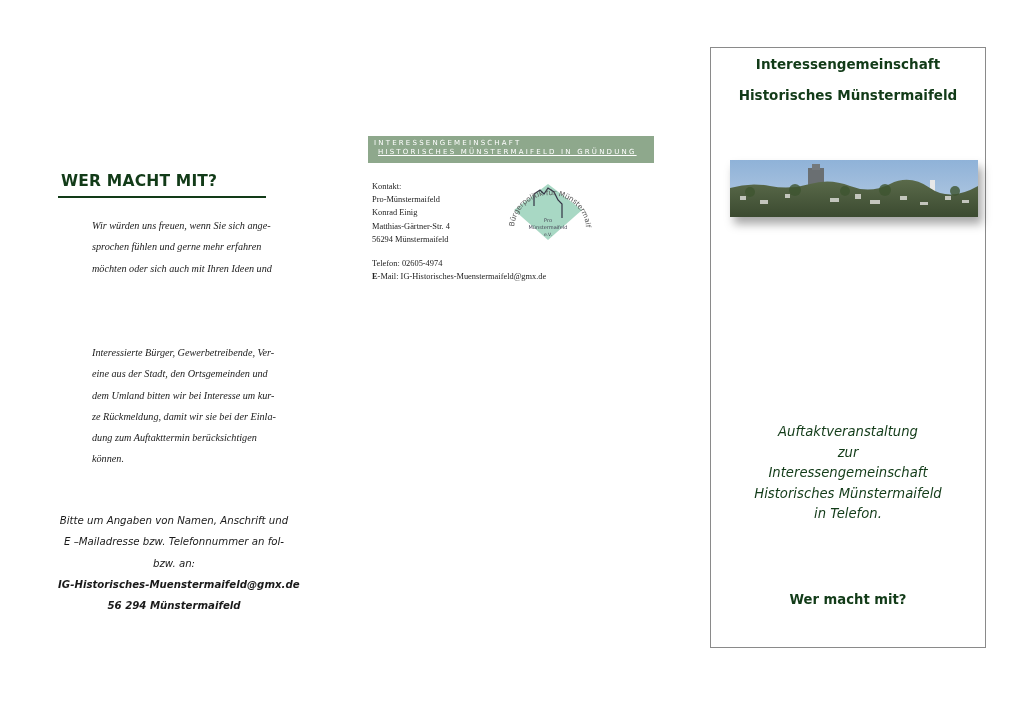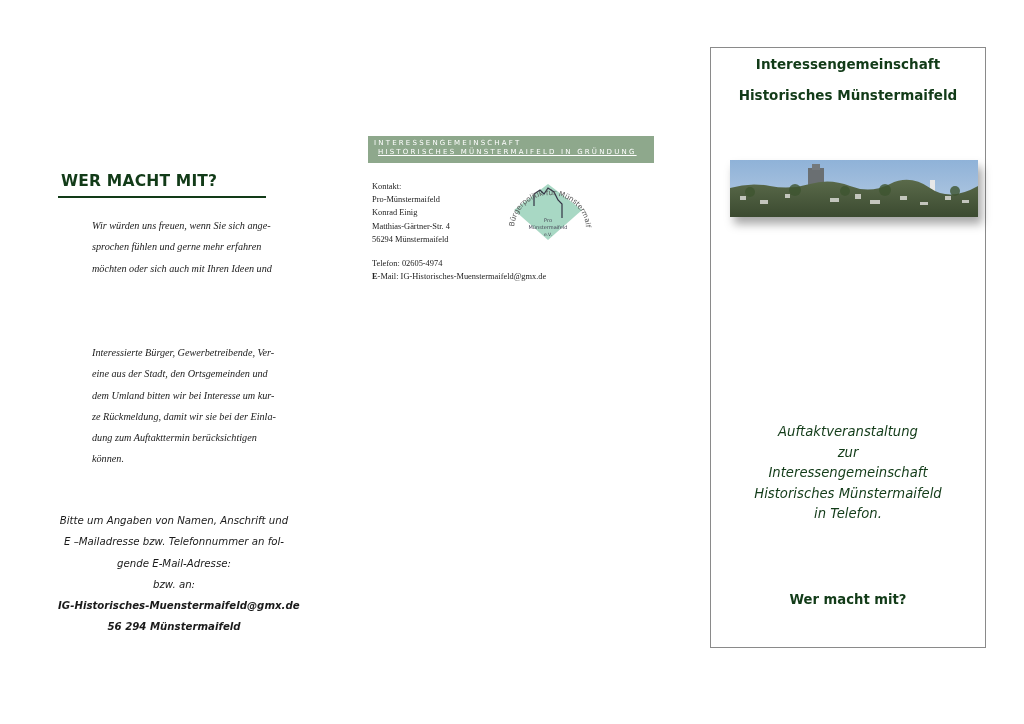--- a/index.html
+++ b/index.html
@@ -172,21 +172,20 @@
     <div>eine aus der Stadt, den Ortsgemeinden und</div>
     <div>dem Umland bitten wir bei Interesse um kur-</div>
     <div>ze Rückmeldung, damit wir sie bei der Einla-</div>
     <div>dung zum Auftakttermin berücksichtigen</div>
     <div>können.</div>
   </div>
 
   <div id="request-block">
     <span class="line">Bitte um Angaben von Namen, Anschrift und</span>
     <span class="line">E –Mailadresse bzw. Telefonnummer an fol-</span>
-    <span class="line">gende E-Mail-Adresse:</span>
     <span class="line">bzw. an:</span>
     <span class="line bold">IG-Historisches-Muenstermaifeld@gmx.de</span>
     <span class="line bold">56 294 Münstermaifeld</span>
   </div>
 </div>
 
 <div id="mid-col">
   <div id="banner">
     <span>INTERESSENGEMEINSCHAFT</span>
     <span class="l2">HISTORISCHES MÜNSTERMAIFELD IN GRÜNDUNG</span>

